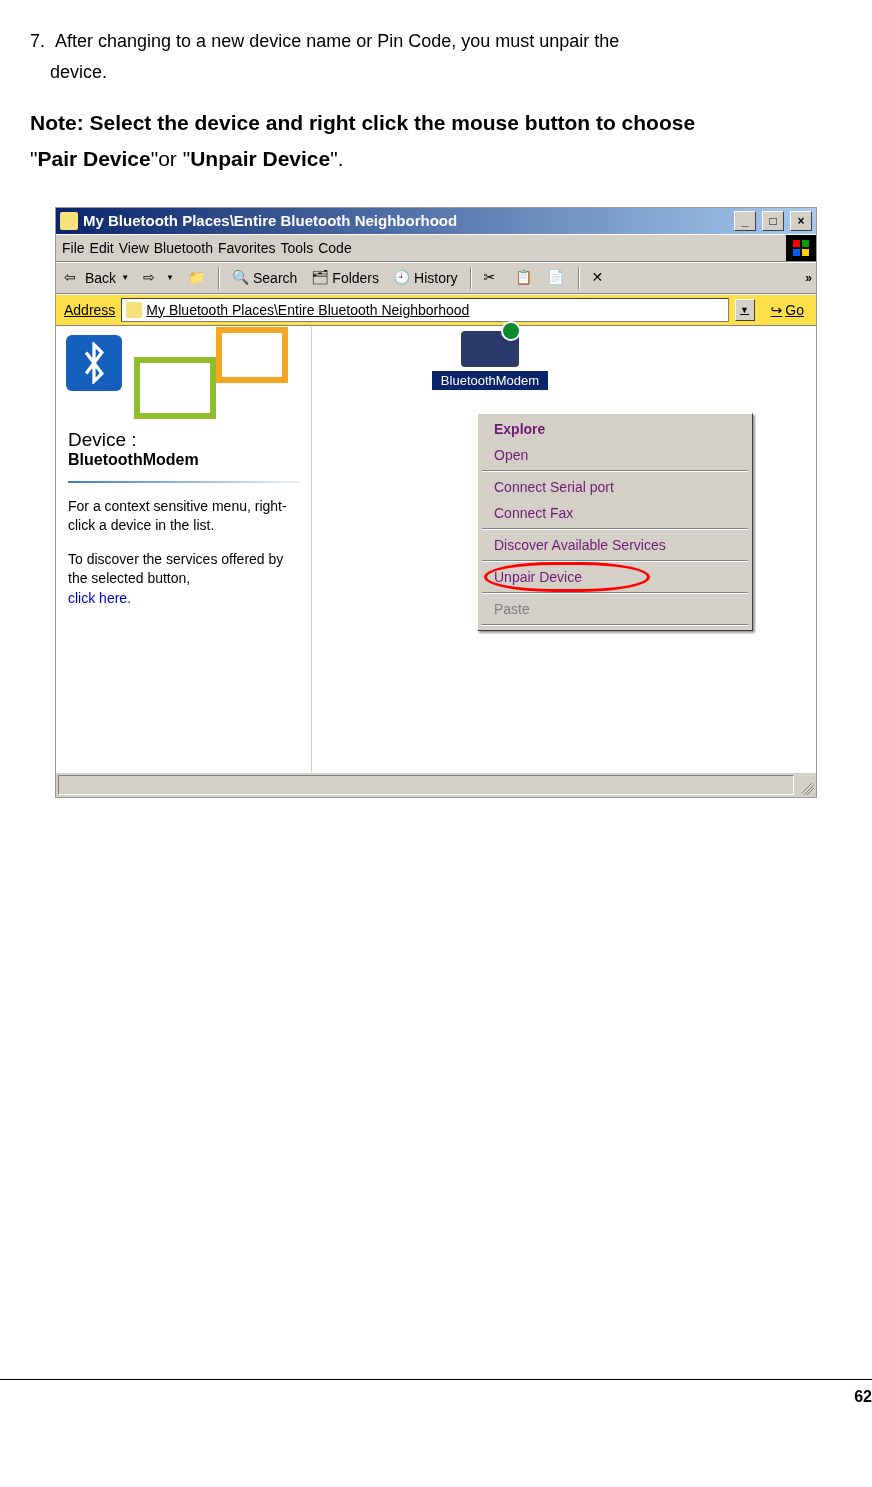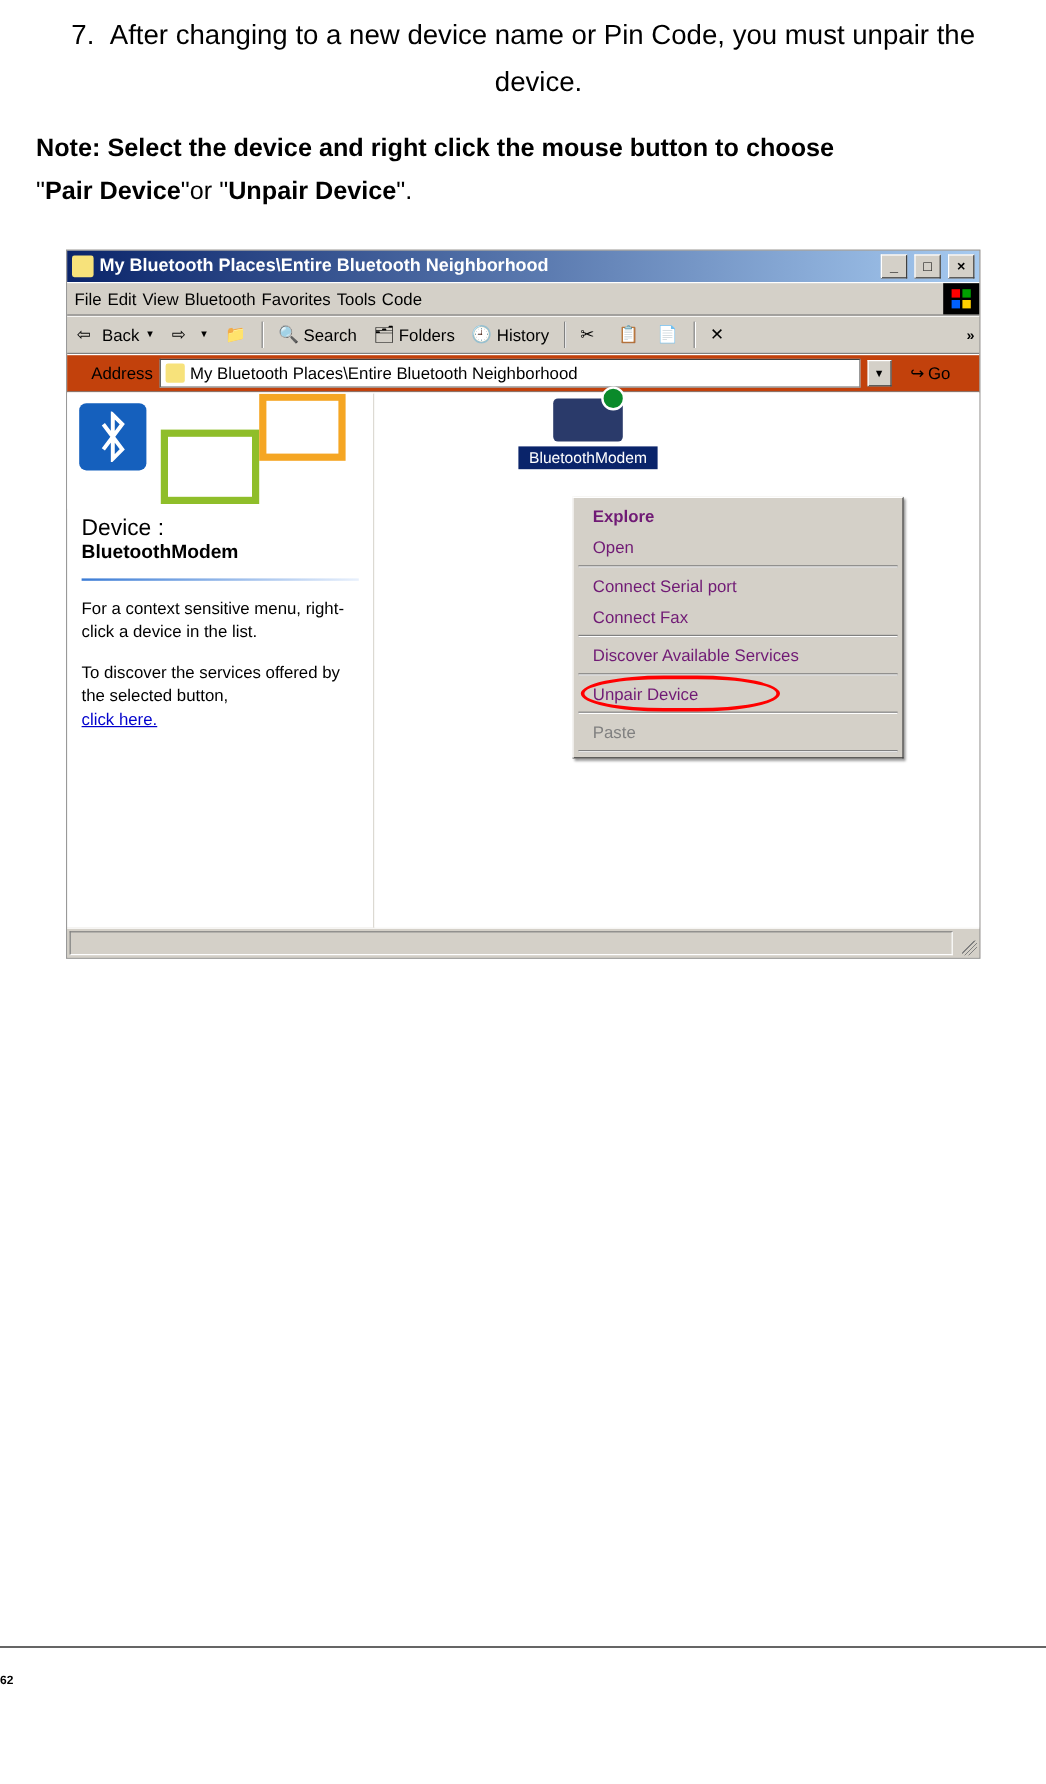--- a/index.html
+++ b/index.html
@@ -9,24 +9,23 @@
     background: #fff;
     width: 872px;
   }
   .page {
     padding: 10px 30px 20px 30px;
     min-height: 1420px;
     position: relative;
     box-sizing: border-box;
   }
   .instruction {
-    font-size: 23px;
+    font-size: 18px;
     line-height: 1.7;
-    margin: 0 0 18px 0;
-    text-align: center;
+    margin: 16px 0 18px 0;
   }
   .note {
     font-size: 21px;
     line-height: 1.7;
     margin: 0 0 30px 0;
   }
   .note b { font-weight: bold; }
 
   .screenshot {
     margin: 0 auto;
@@ -102,27 +101,28 @@
     display:flex; align-items:center; gap:3px;
     padding: 2px 4px;
     color: #000;
     font-size:14px;
   }
   .toolbar .tbtn .icn { width:18px; height:18px; display:inline-block;}
   .toolbar .chev { font-size:8px; color:#000; margin-left:2px;}
   .toolbar .more { margin-left:auto; font-size:12px; font-weight:bold;}
   .addrbar {
     height: 30px;
-    background: #c2410c;
+    background: #fde047;
     border-top: 1px solid #fff;
     border-bottom: 1px solid #808080;
     display: flex;
     align-items: center;
-    padding: 0 20px;
+    padding: 0 8px;
     gap: 6px;
+    text-decoration: underline;
   }
   .addrbar .lbl { font-size:14px;}
   .addrbar .addr-input {
     flex:1;
     height: 22px;
     background: #fff;
     border: 1px solid #808080;
     border-top-color:#404040; border-left-color:#404040;
     display:flex; align-items:center; padding: 0 4px; gap:4px;
     font-size: 14px;
@@ -183,21 +183,21 @@
   .leftpane .underline {
     height:2px; margin:2px 12px 14px 12px;
     background: linear-gradient(to right, #3a7bd5, #e8f0fc);
   }
   .leftpane .help-text {
     padding: 0 12px;
     font-size: 14px;
     line-height: 1.4;
   }
   .leftpane .help-text p { margin: 0 0 14px 0;}
-  .leftpane .link { color: #0000cc; text-decoration: underline; text-align: center;}
+  .leftpane .link { color: #0000cc;  text-align: center;}
 
   .rightpane {
     flex:1;
     position:relative;
     background:#fff;
   }
   .device-icon {
     position:absolute;
     left: 120px; top: 4px;
     width: 116px;
@@ -276,25 +276,25 @@
       linear-gradient(135deg, transparent 40%, #808080 40%, #808080 45%, transparent 45%,
                                transparent 55%, #808080 55%, #808080 60%, transparent 60%,
                                transparent 70%, #808080 70%, #808080 75%, transparent 75%);
   }
 
   .page-footer {
     position:absolute;
     bottom: 14px;
     left:0; right:0;
     border-top: 1px solid #000;
-    text-align:left;
-    padding-top: 22px;
+    text-align:right;
+    padding-top: 8px;
     font-family: Arial Black, Arial, sans-serif;
     font-weight: 900;
-    font-size: 10px;
+    font-size: 16px;
   }
 </style>
 </head>
 <body>
 
 <div class="page">
 
   <p class="instruction">
     <span>7.</span>
     &nbsp;<span>After changing to a new device name or Pin Code, you must unpair the</span><br>

